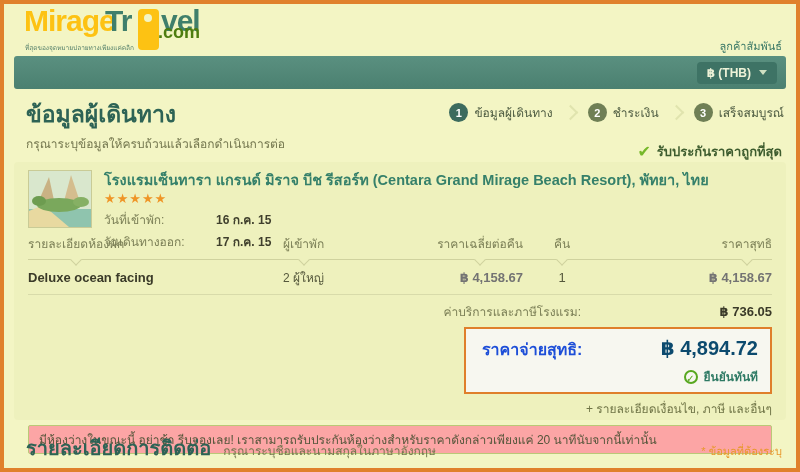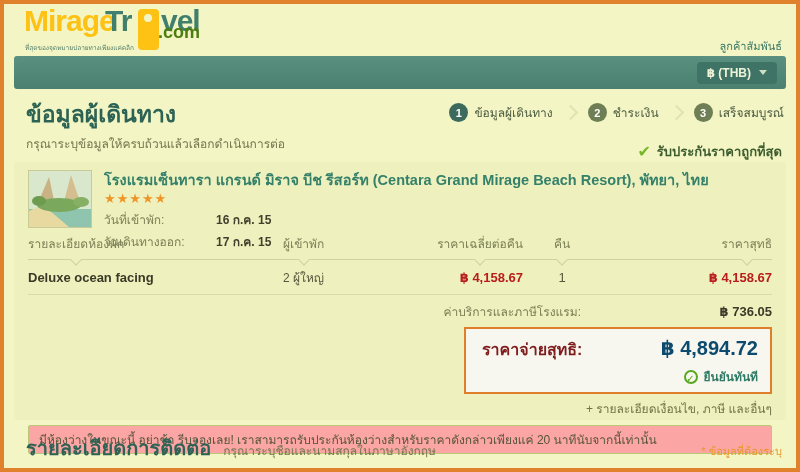--- a/index.html
+++ b/index.html
@@ -54,29 +54,29 @@
   .thead span{position:relative;display:inline-block;}
   .thead span::after{content:"";position:absolute;left:50%;margin-left:-4px;bottom:-11px;width:7px;height:7px;background:#eef1bd;border-right:1px solid #cfd29e;border-bottom:1px solid #cfd29e;transform:rotate(45deg);}
   .c-room{flex:0 0 255px;}
   .c-guests{flex:0 0 115px;}
   .c-avg{flex:0 0 125px;text-align:right;}
   .c-nights{flex:0 0 78px;text-align:center;}
   .c-net{flex:1;text-align:right;}
   .trow{display:flex;align-items:baseline;padding:8px 0 7px;font-size:13px;border-bottom:1px solid #d8dbaa;}
   .trow .c-room{font-weight:bold;color:#3a3a28;}
   .trow .c-guests{font-size:12px;color:#55583c;}
-  .trow .c-avg,.trow .c-net{font-weight:bold;color:#b91c1c;}
+  .trow .c-avg,.trow .c-net{font-weight:bold;color:#737373;}
   .trow .c-nights{color:#55583c;}
   .tax-row{display:flex;justify-content:flex-end;align-items:baseline;padding:7px 0 6px;font-size:12px;}
   .tax-label{color:#7a7e55;}
   .tax-value{width:191px;text-align:right;font-weight:bold;font-size:13px;color:#3a3a28;}
 
   .total-box{width:308px;margin-left:auto;background:#f7f7f0;border:2px solid #df7f2b;padding:7px 12px 6px 16px;box-sizing:border-box;}
   .total-line{display:flex;justify-content:space-between;align-items:baseline;}
-  .total-label{font-size:16px;font-weight:bold;color:#7f1d1d;}
+  .total-label{font-size:16px;font-weight:bold;color:#1d4ed8;}
   .total-value{font-size:20px;font-weight:bold;color:#0c4a6e;}
   .confirm-line{display:flex;justify-content:flex-end;align-items:center;gap:6px;margin-top:5px;font-size:12px;font-weight:bold;color:#2e7a64;}
   .circle-check{width:14px;height:14px;border-radius:50%;border:2px solid #58a820;color:#58a820;font-size:10px;line-height:13px;text-align:center;font-weight:bold;box-sizing:border-box;display:inline-block;}
   .details-link{text-align:right;margin-top:5px;font-size:12px;color:#6f7446;}
   .details-link a{color:#6f7446;cursor:pointer;}
   .notice{margin-top:7px;background:#fca5a5;border:1px solid #bac878;border-radius:2px;padding:4px 10px;font-size:12px;color:#54553a;}
 
   
   .contact-row{position:absolute;left:22px;right:14px;bottom:4px;display:flex;align-items:baseline;gap:12px;}
   .contact-title{margin:0;font-size:20px;font-weight:bold;color:#2d6355;}

